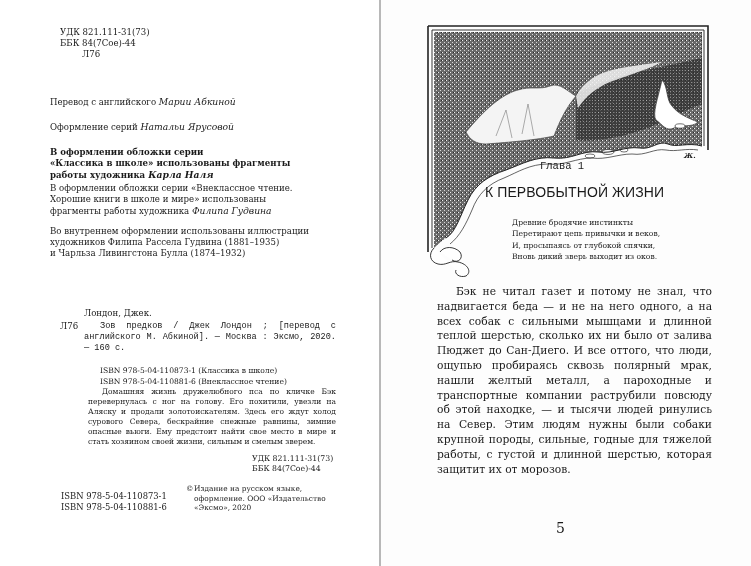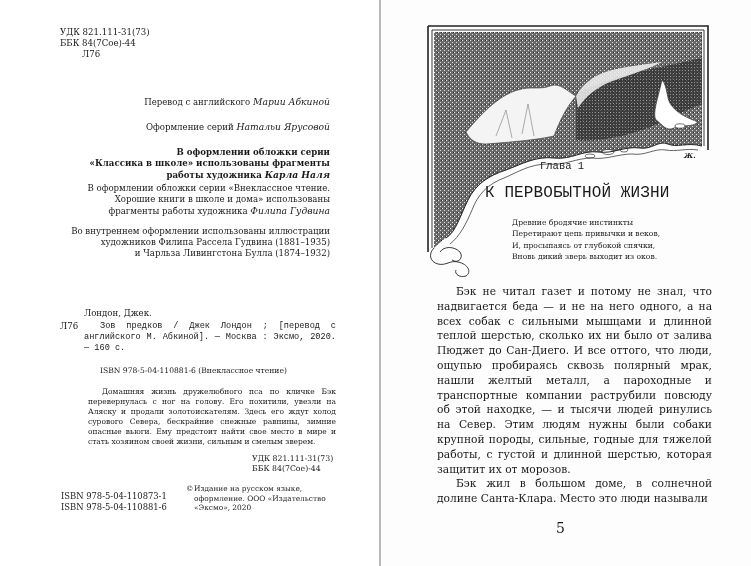--- a/index.html
+++ b/index.html
@@ -10,21 +10,21 @@
     .page { position: absolute; top: 0; height: 566px; background: #fff; }
     .page-left { left: 0; width: 379px; }
     .page-right { left: 381px; width: 370px; background: #fdfdfd; }
     .gutter { position: absolute; left: 379px; top: 0; width: 2px; height: 566px; background: #b8b8b8; }
 
     
     .sm { font-size: 8.6px; line-height: 11px; }
     .codes { position: absolute; left: 60px; top: 27px; }
     .codes .l76 { padding-left: 22px; }
 
-    .center-block { position: absolute; left: 34px; width: 296px; text-align: right; font-size: 8.6px; line-height: 11.2px; }
+    .center-block { position: absolute; left: 50px; width: 296px; text-align: left; font-size: 8.6px; line-height: 11.2px; }
     .credit-1 { top: 96px; }
     .credit-2 { top: 121px; }
     .credit-3 { top: 147px; font-weight: bold; }
     .credit-4 { top: 183px; }
     .credit-5 { top: 226px; }
     .it { font-style: italic; font-size: 9.2px; }
 
     .catalog { position: absolute; left: 60px; top: 308px; width: 276px; font-size: 8.6px; line-height: 10.8px; }
     .cat-author { position: absolute; left: 24px; top: 0; font-weight: normal; }
     .cat-code { position: absolute; left: 0; top: 13px; }
@@ -34,21 +34,21 @@
     .annot { position: absolute; left: 88px; top: 387px; width: 248px; font-size: 7.5px; line-height: 10px; text-align: justify; text-indent: 14px; }
     .udk-right { position: absolute; left: 252px; top: 454px; font-size: 7.8px; line-height: 9.8px; }
 
     .isbn-bottom { position: absolute; left: 61px; top: 491px; font-size: 8.4px; line-height: 10.5px; }
     .copyright { position: absolute; left: 194px; top: 484px; width: 142px; font-size: 7.4px; line-height: 9.6px; }
     .copyright .sym { position: absolute; left: -8px; top: 0; }
 
     
     .illus { position: absolute; left: 426px; top: 24px; width: 284px; height: 255px; }
     .chapter-num { position: absolute; left: 540px; top: 160px; font-family: Liberation Mono, monospace; font-size: 10.5px; }
-    .chapter-title { position: absolute; left: 485px; top: 184px; font-family: Liberation Mono, monospace; font-size: 16px; letter-spacing: 0.1px; }
+    .chapter-title { position: absolute; left: 485px; top: 184px; font-family: Liberation Sans, sans-serif; font-size: 14px; letter-spacing: 0.1px; }
     .epigraph { position: absolute; left: 512px; top: 217px; font-size: 7.6px; line-height: 11.4px; }
 
     .body-text { position: absolute; left: 437px; top: 285px; width: 275px; font-size: 10.7px; line-height: 14.8px; text-align: justify; }
     .body-text p { text-indent: 19px; }
     .page-num { position: absolute; left: 556px; top: 520px; font-size: 14px; }
   </style>
 </head>
 <body>
 
 <div class="spread">
@@ -67,34 +67,35 @@
   <div class="center-block credit-2">
     <span>Оформление серий </span><span class="it">Натальи Ярусовой</span>
   </div>
   <div class="center-block credit-3">
     <div>В оформлении обложки серии</div>
     <div>«Классика в школе» использованы фрагменты</div>
     <div><span>работы художника </span><span class="it">Карла Наля</span></div>
   </div>
   <div class="center-block credit-4">
     <div>В оформлении обложки серии «Внеклассное чтение.</div>
-    <div>Хорошие книги в школе и дома» использованы</div>
+    <div>Хорошие книги в школе и мире» использованы</div>
     <div><span>фрагменты работы художника </span><span class="it">Филипа Гудвина</span></div>
   </div>
   <div class="center-block credit-5">
     <div>Во внутреннем оформлении использованы иллюстрации</div>
     <div>художников Филипа Рассела Гудвина (1881–1935)</div>
     <div>и Чарльза Ливингстона Булла (1874–1932)</div>
   </div>
 
   <div class="catalog">
     <div class="cat-author">Лондон, Джек.</div>
     <div class="cat-code">Л76</div>
     <div class="cat-desc">Зов предков / Джек Лондон ; [перевод с английского М. Абкиной]. — Москва : Эксмо, 2020. — 160 с.</div>
     <div class="cat-isbn">
+      <div>ISBN 978-5-04-110873-1 (Классика в школе)</div>
       <div>ISBN 978-5-04-110881-6 (Внеклассное чтение)</div>
     </div>
   </div>
 
   <div class="annot">Домашняя жизнь дружелюбного пса по кличке Бэк перевернулась с ног на голову. Его похитили, увезли на Аляску и продали золотоискателям. Здесь его ждут холод сурового Севера, бескрайние снежные равнины, зимние опасные вьюги. Ему предстоит найти свое место в мире и стать хозяином своей жизни, сильным и смелым зверем.</div>
 
   <div class="udk-right">
     <div>УДК 821.111-31(73)</div>
     <div>ББК 84(7Сое)-44</div>
   </div>
@@ -161,17 +162,16 @@
 
   <div class="epigraph">
     <div>Древние бродячие инстинкты</div>
     <div>Перетирают цепь привычки и веков,</div>
     <div>И, просыпаясь от глубокой спячки,</div>
     <div>Вновь дикий зверь выходит из оков.</div>
   </div>
 
   <div class="body-text">
     <p>Бэк не читал газет и потому не знал, что надвигается беда — и не на него одного, а на всех собак с сильными мышцами и длинной теплой шерстью, сколько их ни было от залива Пюджет до Сан-Диего. И все оттого, что люди, ощупью пробираясь сквозь полярный мрак, нашли желтый металл, а пароходные и транспортные компании раструбили повсюду об этой находке, — и тысячи людей ринулись на Север. Этим людям нужны были собаки крупной породы, сильные, годные для тяжелой работы, с густой и длинной шерстью, которая защитит их от морозов.</p>
-    <p>Бэк жил в большом доме, в солнечной долине Санта-Клара. Место это люди называли</p>
   </div>
 
   <div class="page-num">5</div>
 </div>
 
 </body></html>

